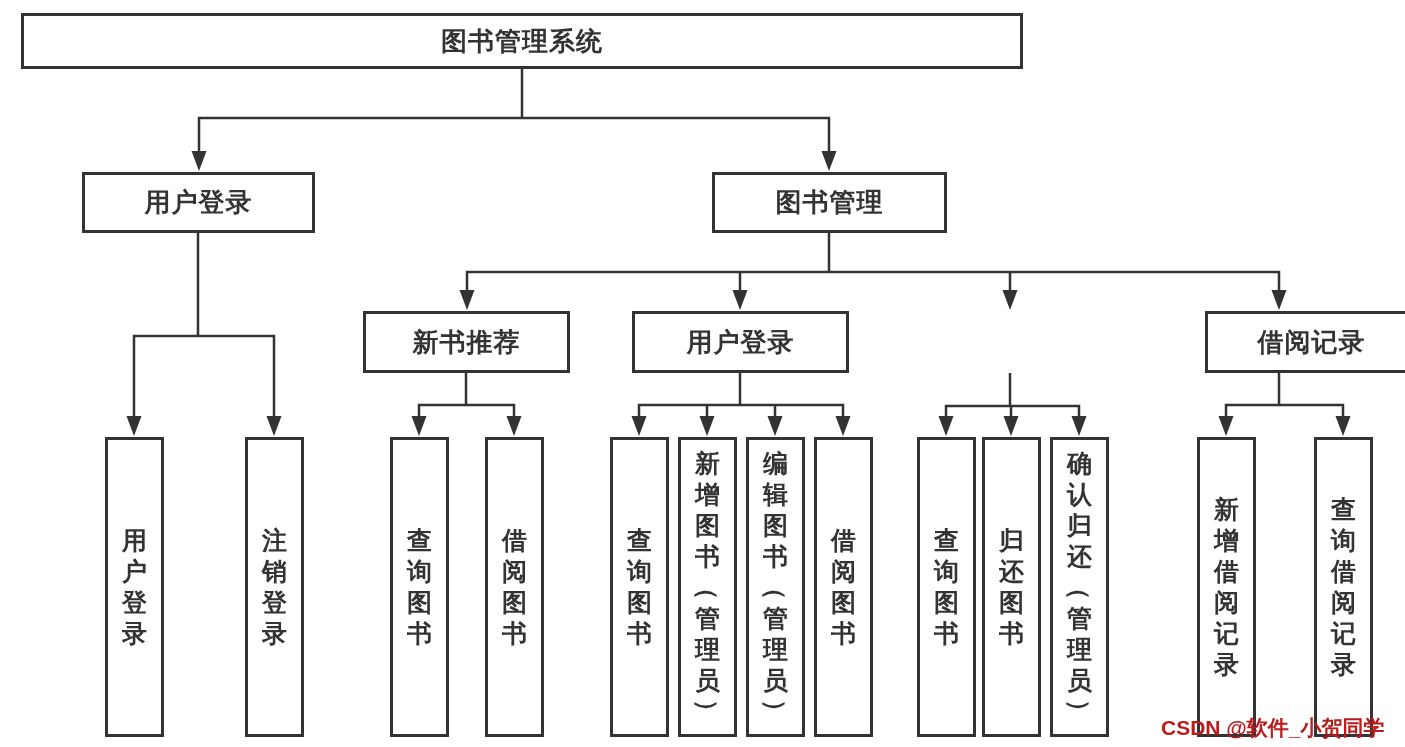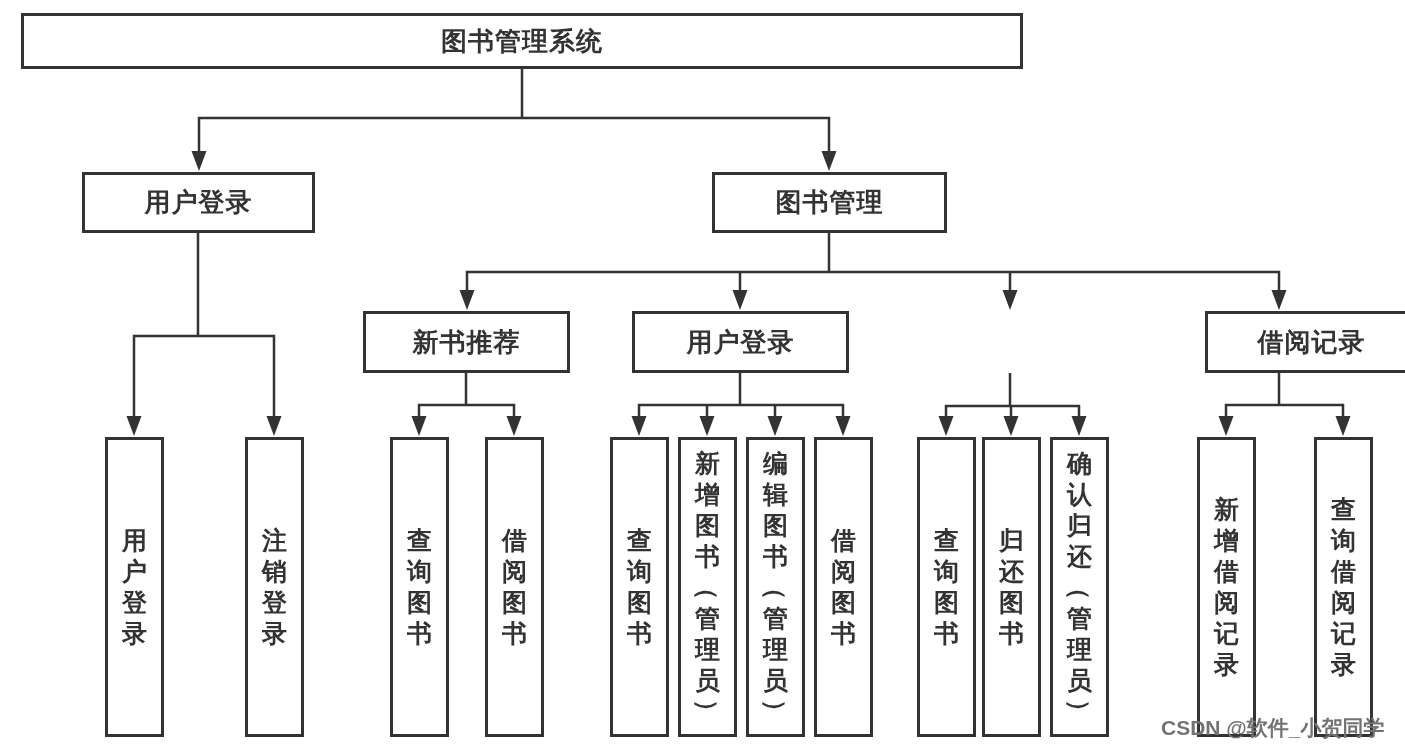--- a/index.html
+++ b/index.html
@@ -38,21 +38,21 @@
     font-size: 25px;
     text-align: center;
     color: #333333;
   }
   .vtext span.rot { transform: rotate(90deg); }
   #watermark {
     position: absolute;
     left: 1161px;
     top: 714px;
     font-size: 21px;
-    color: #737373;
+    color: #b91c1c;
     white-space: nowrap;
     z-index: 5;
   }
   
   #n-root            { left: 21px;   top: 13px;  width: 1002px; height: 56px; }
   #n-user-login      { left: 82px;   top: 172px; width: 233px;  height: 61px; }
   #n-book-mgmt       { left: 712px;  top: 172px; width: 235px;  height: 61px; }
   #n-new-book-rec    { left: 363px;  top: 311px; width: 207px;  height: 62px; text-align: right; }
   #n-book-borrow     { left: 632px;  top: 311px; width: 217px;  height: 62px; }
   #n-current-borrow  { left: 903px;  top: 311px; width: 216px;  height: 62px; }

